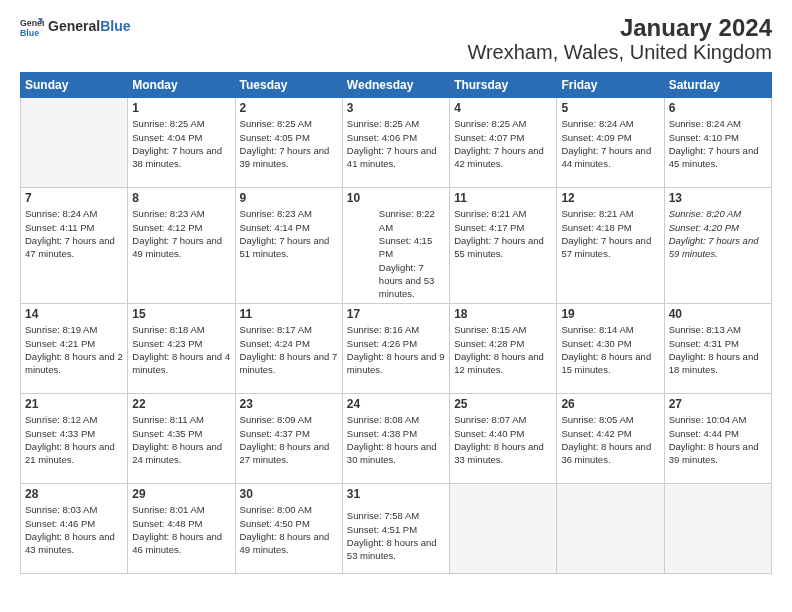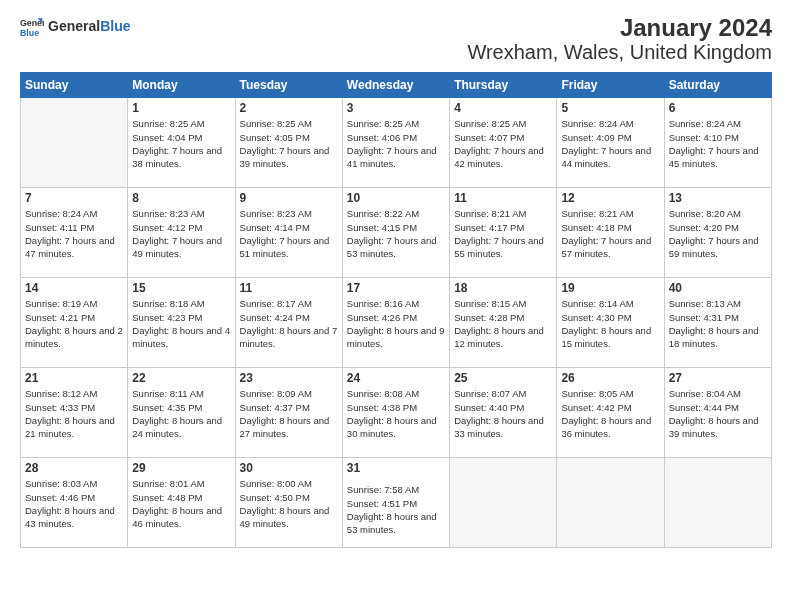--- a/index.html
+++ b/index.html
@@ -170,39 +170,39 @@
 Daylight: 7 hours and 49 minutes.</div>
           </td>
           <td>
             <span class="day-number">9</span>
             <div class="day-detail" style="white-space: pre-line;">Sunrise: 8:23 AM
 Sunset: 4:14 PM
 Daylight: 7 hours and 51 minutes.</div>
           </td>
           <td>
             <span class="day-number">10</span>
-            <div class="day-detail" style="white-space: pre-line;">Sunrise: 8:22 AM
+            <div class="day-detail" style="white-space: pre-line; margin-left: 32px;">Sunrise: 8:22 AM
 Sunset: 4:15 PM
 Daylight: 7 hours and 53 minutes.</div>
           </td>
           <td>
             <span class="day-number">11</span>
             <div class="day-detail" style="white-space: pre-line;">Sunrise: 8:21 AM
 Sunset: 4:17 PM
 Daylight: 7 hours and 55 minutes.</div>
           </td>
           <td>
             <span class="day-number">12</span>
             <div class="day-detail" style="white-space: pre-line;">Sunrise: 8:21 AM
 Sunset: 4:18 PM
 Daylight: 7 hours and 57 minutes.</div>
           </td>
           <td>
             <span class="day-number">13</span>
-            <div class="day-detail" style="white-space: pre-line;">Sunrise: 8:20 AM
+            <div class="day-detail" style="white-space: pre-line; font-style: italic;">Sunrise: 8:20 AM
 Sunset: 4:20 PM
 Daylight: 7 hours and 59 minutes.</div>
           </td>
         </tr>
         <tr>
           <td>
             <span class="day-number">14</span>
             <div class="day-detail" style="white-space: pre-line;">Sunrise: 8:19 AM
 Sunset: 4:21 PM
 Daylight: 8 hours and 2 minutes.</div>
@@ -276,21 +276,21 @@
 Daylight: 8 hours and 33 minutes.</div>
           </td>
           <td>
             <span class="day-number">26</span>
             <div class="day-detail" style="white-space: pre-line;">Sunrise: 8:05 AM
 Sunset: 4:42 PM
 Daylight: 8 hours and 36 minutes.</div>
           </td>
           <td>
             <span class="day-number">27</span>
-            <div class="day-detail" style="white-space: pre-line;">Sunrise: 8:04 AM
+            <div class="day-detail" style="white-space: pre-line;">Sunrise: 10:04 AM
 Sunset: 4:44 PM
 Daylight: 8 hours and 39 minutes.</div>
           </td>
         </tr>
         <tr>
           <td>
             <span class="day-number">28</span>
             <div class="day-detail" style="white-space: pre-line;">Sunrise: 8:03 AM
 Sunset: 4:46 PM
 Daylight: 8 hours and 43 minutes.</div>

